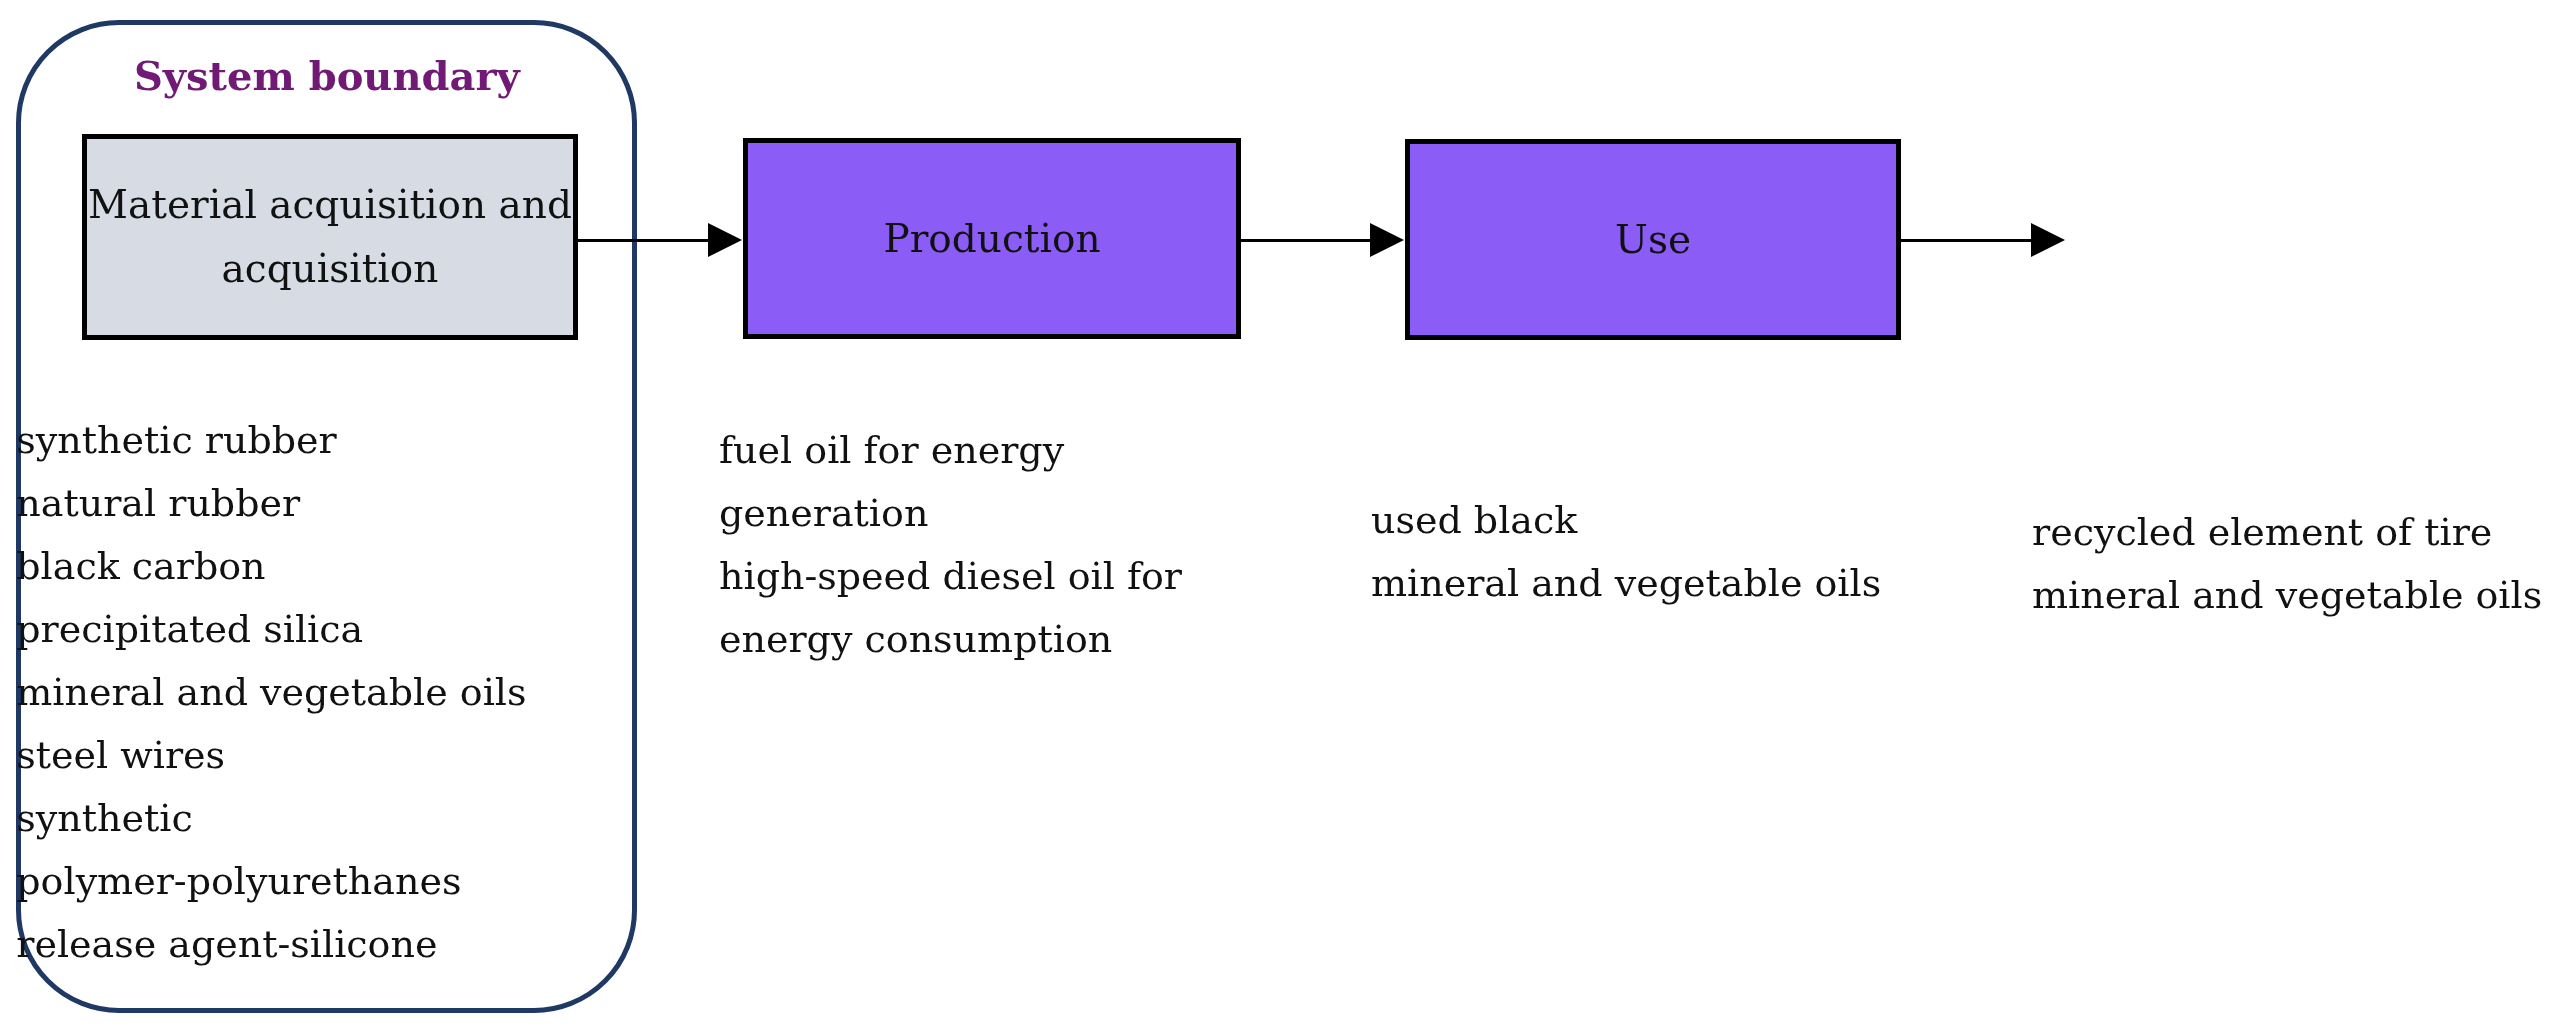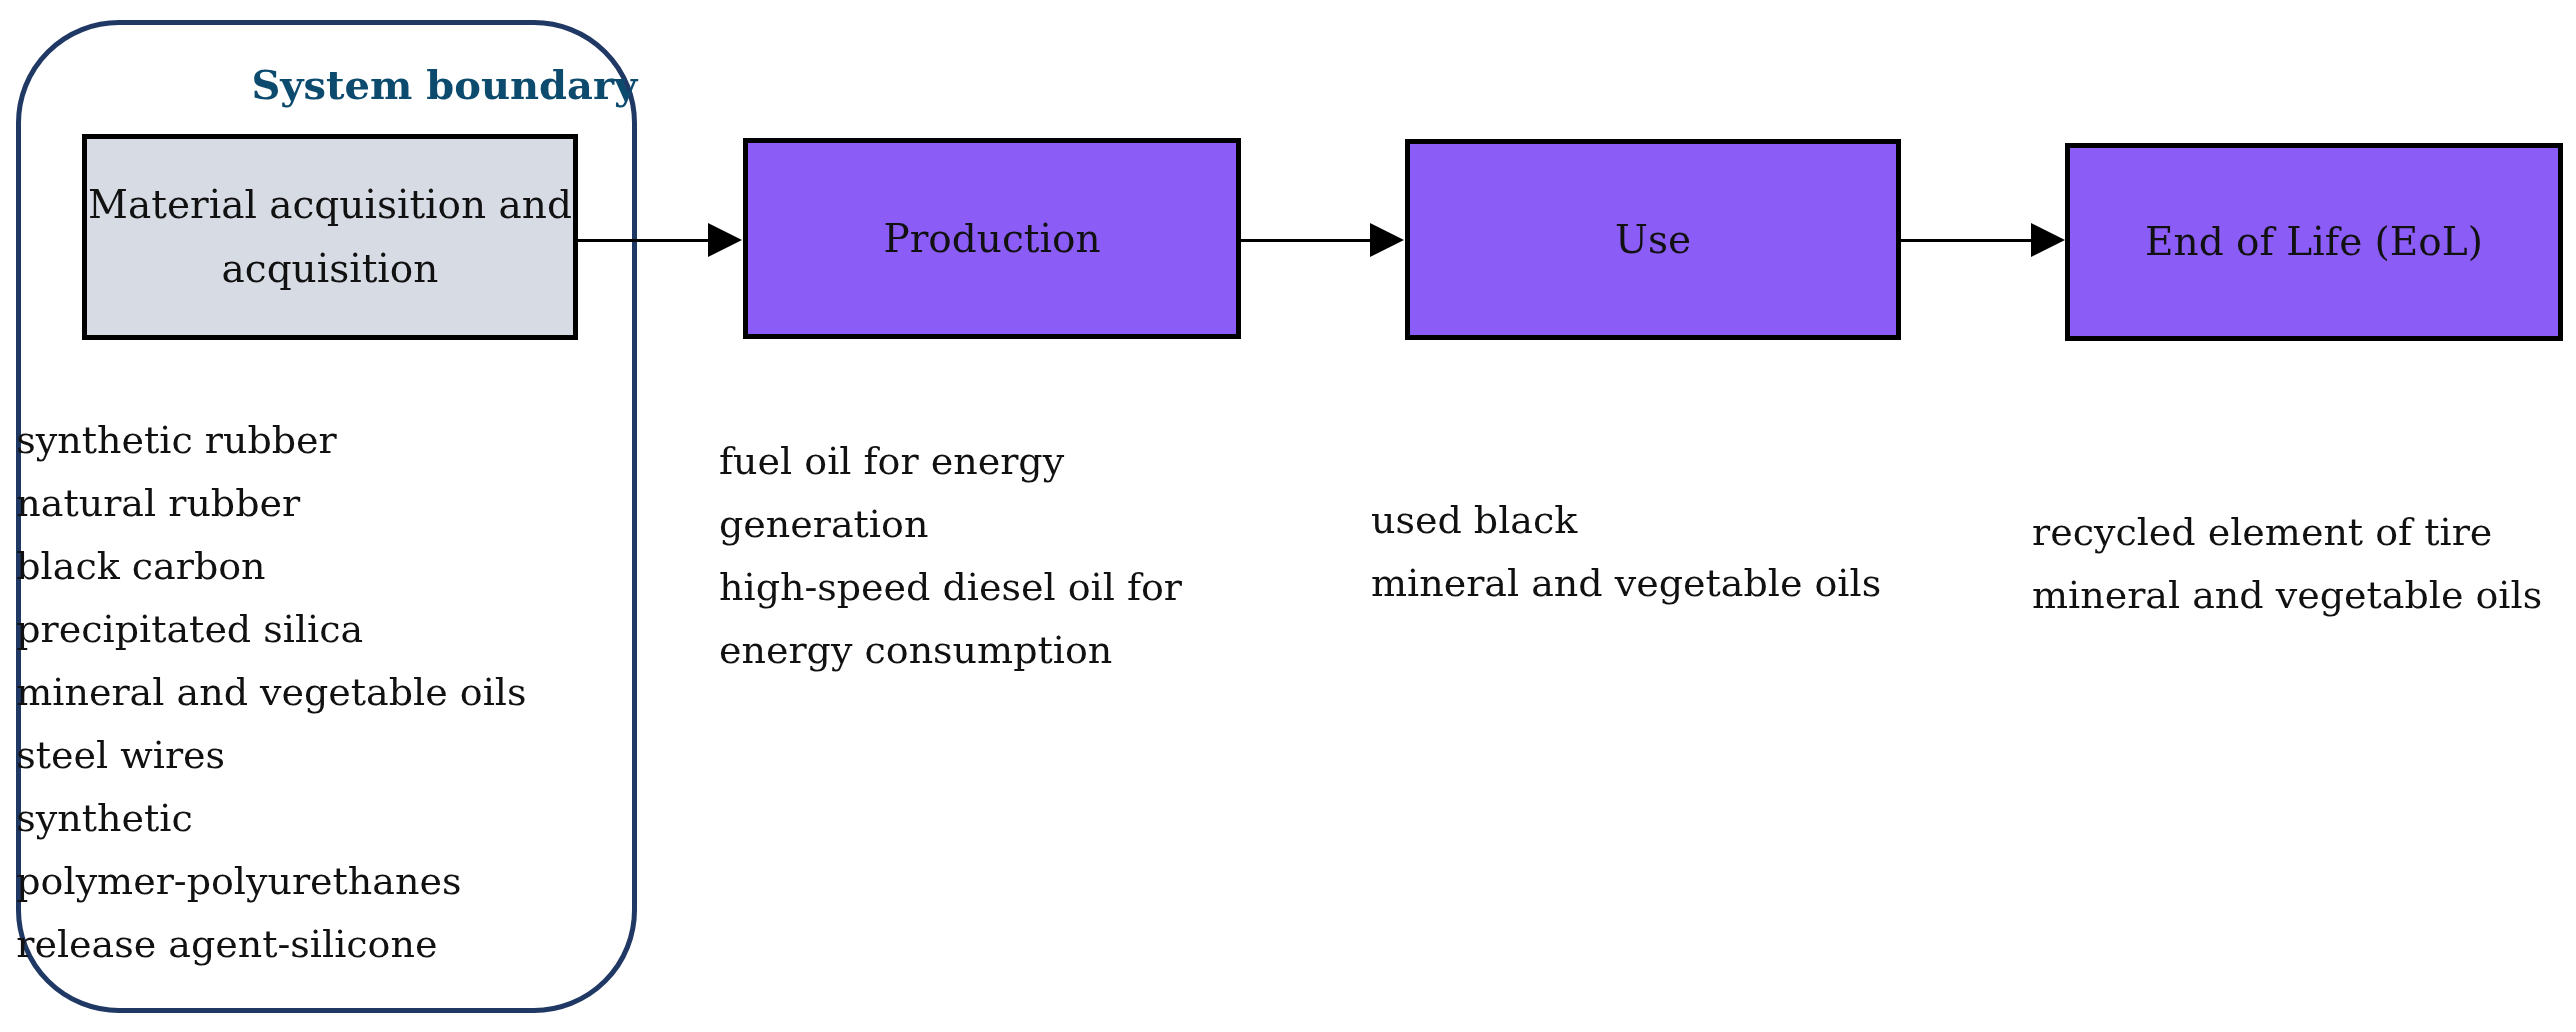--- a/index.html
+++ b/index.html
@@ -25,27 +25,27 @@
     width: 621px;
     height: 993px;
     border: 5px solid #1f3864;
     border-radius: 103px;
     box-sizing: border-box;
     background: transparent;
   }
   .boundary-title {
     position: absolute;
     left: 16.3px;
-    top: 58px;
+    top: 49px;
     width: 621px;
-    text-align: right;
+    text-align: center;
     font-size: 40px;
     line-height: 53px;
     font-weight: bold;
-    color: #0c4a6e;
+    color: #701a75;
   }
 
   
   .stage-box {
     position: absolute;
     box-sizing: border-box;
     border: 5px solid #000000;
     background: #8b5cf6;
     display: flex;
     flex-direction: column;
@@ -90,21 +90,21 @@
   .arrow-3 { left: 1901px; width: 164px; }
 
   
   .item-list {
     position: absolute;
     text-align: left;
     font-size: 38px;
   }
   .item-list div { white-space: nowrap; }
   .list-material   { left: 16.3px;   width: 621px; top: 409px; line-height: 63px; }
-  .list-production { left: 719px; width: 563px; top: 430px; line-height: 63px; }
+  .list-production { left: 719px; width: 563px; top: 419px; line-height: 63px; }
   .list-use        { left: 1371px; width: 563px; top: 489px; line-height: 63px; }
   .list-eol        { left: 2032px; width: 563px; top: 501px; line-height: 63px; }
 </style>
 </head>
 <body>
 
 <div class="canvas">
 
   <div class="boundary"></div>
   <div class="boundary-title">System boundary</div>
@@ -115,23 +115,20 @@
   </div>
 
   <div class="stage-box production">
     <div class="box-line">Production</div>
   </div>
 
   <div class="stage-box use">
     <div class="box-line">Use</div>
   </div>
 
-  <div class="stage-box eol">
-    <div class="box-line">End of Life (EoL)</div>
-  </div>
 
   <div class="arrow arrow-1">
     <div class="arrow-line"></div>
     <div class="arrow-head"></div>
   </div>
   <div class="arrow arrow-2">
     <div class="arrow-line"></div>
     <div class="arrow-head"></div>
   </div>
   <div class="arrow arrow-3">

